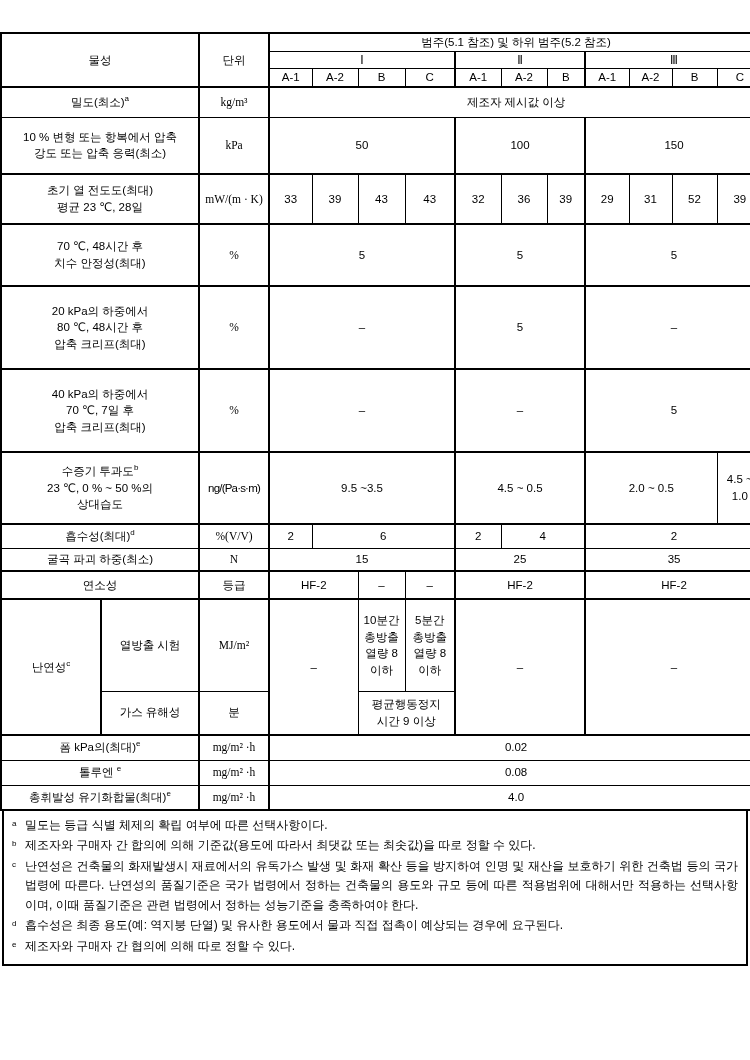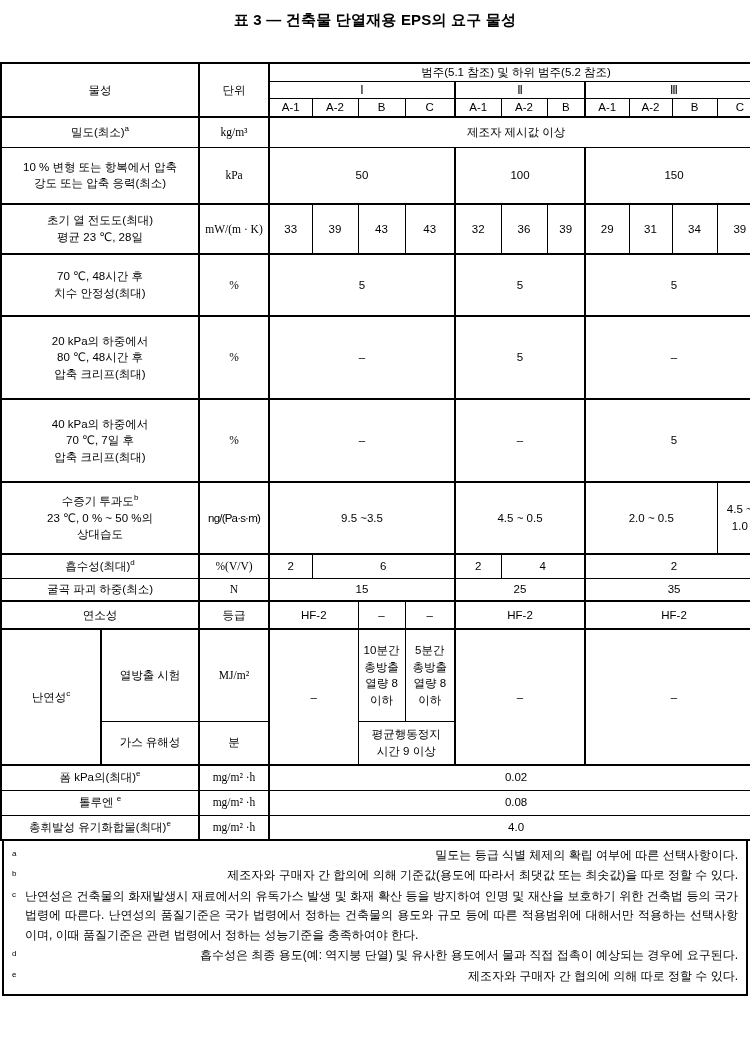--- a/index.html
+++ b/index.html
@@ -110,28 +110,27 @@
     flex: 0 0 13px;
     font-size: 8px;
     padding-top: 2px;
     text-align: left;
   }
   .note-text {
     flex: 1 1 auto;
     text-align: justify;
     text-justify: inter-word;
   }
-  .note-text.nojust { text-align: right; }
+  .note-text.nojust { text-align: left; }
 </style>
 </head>
 <body>
 
 <div class="page">
 
-  <div class="caption">표 3 ― 건축물 단열재용 EPS의 요구 물성</div>
 
   <table class="main">
     <colgroup>
       <col style="width:100px">
         <col style="width:98px">
         <col style="width:70px">
       <col style="width:43px">
         <col style="width:46px">
         <col style="width:47px">
         <col style="width:50px">
@@ -190,21 +189,21 @@
       <td class="unit thick-r thick-t">mW/(m · K)</td>
       <td class="thick-t">33</td>
       <td class="thick-t">39</td>
       <td class="thick-t">43</td>
       <td class="thick-t thick-r">43</td>
       <td class="thick-t">32</td>
       <td class="thick-t">36</td>
       <td class="thick-t thick-r">39</td>
       <td class="thick-t">29</td>
       <td class="thick-t">31</td>
-      <td class="thick-t">34</td>
+      <td class="thick-t">52</td>
       <td class="thick-t">39</td>
     </tr>
 
     <tr style="height:62px">
       <td class="lead thick-r thick-t multiline" colspan="2">70 ℃, 48시간 후
 치수 안정성(최대)</td>
       <td class="unit thick-r thick-t">%</td>
       <td class="thick-r thick-t" colspan="4">5</td>
       <td class="thick-r thick-t" colspan="3">5</td>
       <td class="thick-t" colspan="4">5</td>

